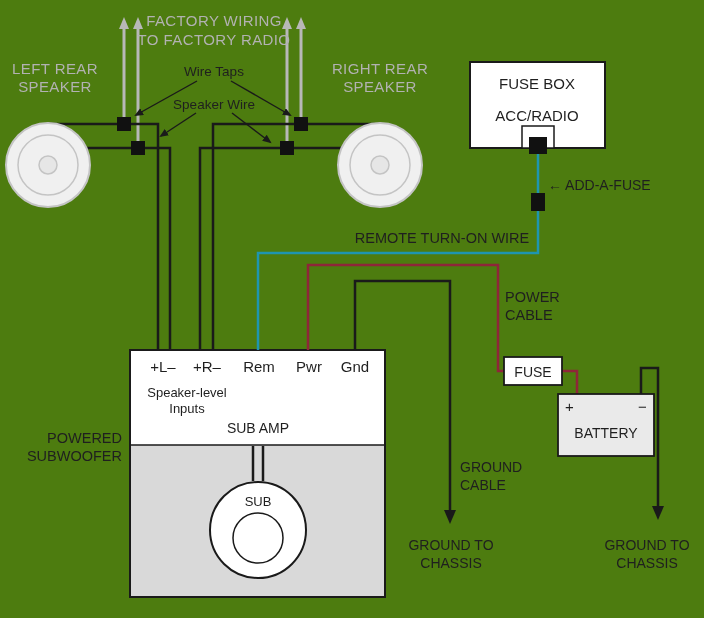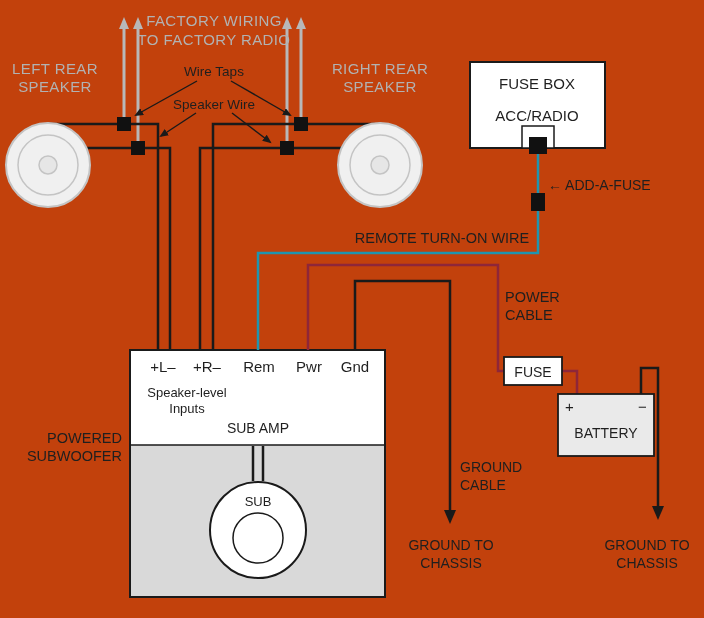--- a/index.html
+++ b/index.html
@@ -1,17 +1,17 @@
 <!DOCTYPE html>
 <html><head>
 <meta charset="utf-8">
 <title>Diagram</title>
 <style>
   html,body{margin:0;padding:0;background:#ffffff;}
-  .stage{position:relative;width:704px;height:618px;background:#c2410c;overflow:hidden;
+  .stage{position:relative;width:704px;height:618px;background:#4d7c0f;overflow:hidden;
          font-family:"Liberation Sans",sans-serif;}
   svg{display:block;}
   text{font-family:"Liberation Sans",sans-serif;fill:#1f1f1f;font-size:14px;}
   .mid{text-anchor:middle;}
   .end{text-anchor:end;}
   .gray{fill:#b2b2b2;font-size:15px;letter-spacing:.4px;}
   .s13{font-size:13px;}
   .s135{font-size:13.5px;}
   .s14{font-size:14px;}
   .s145{font-size:14.5px;}

